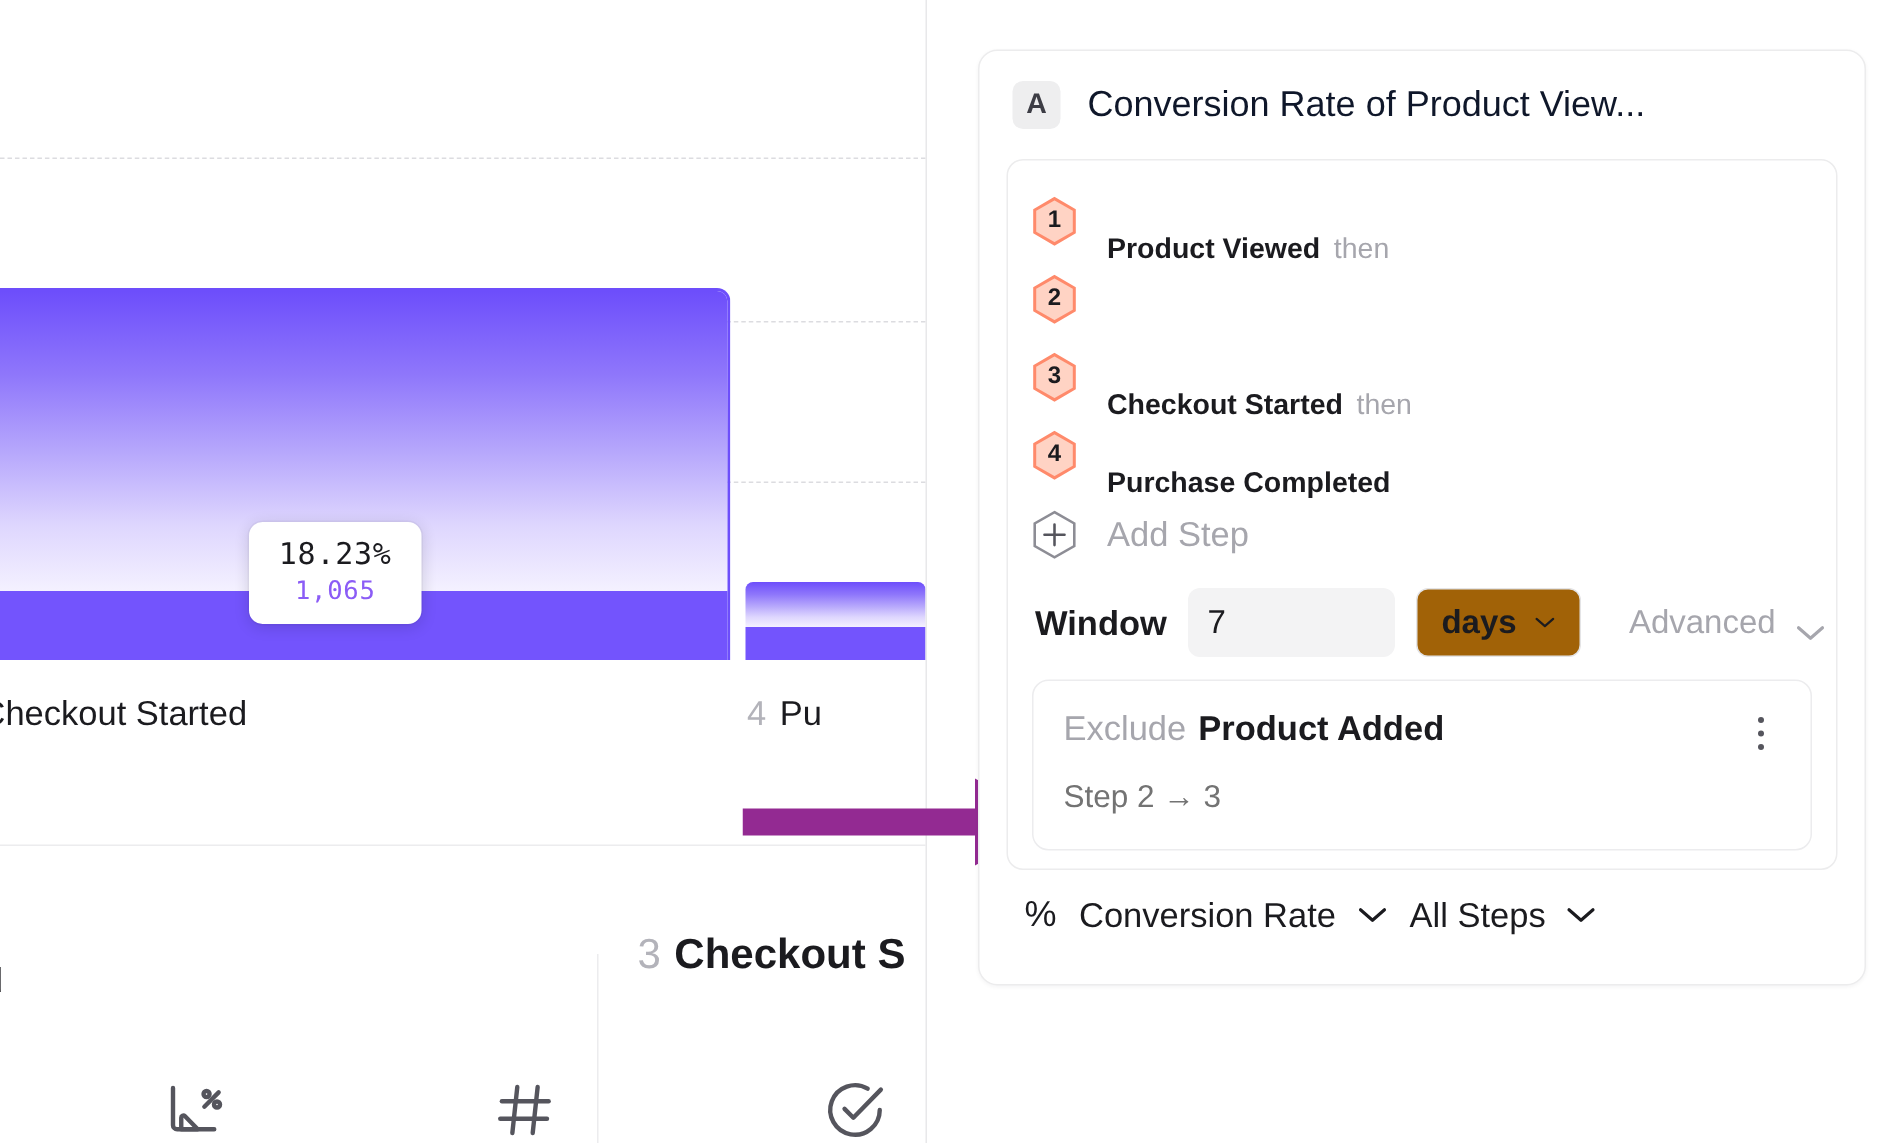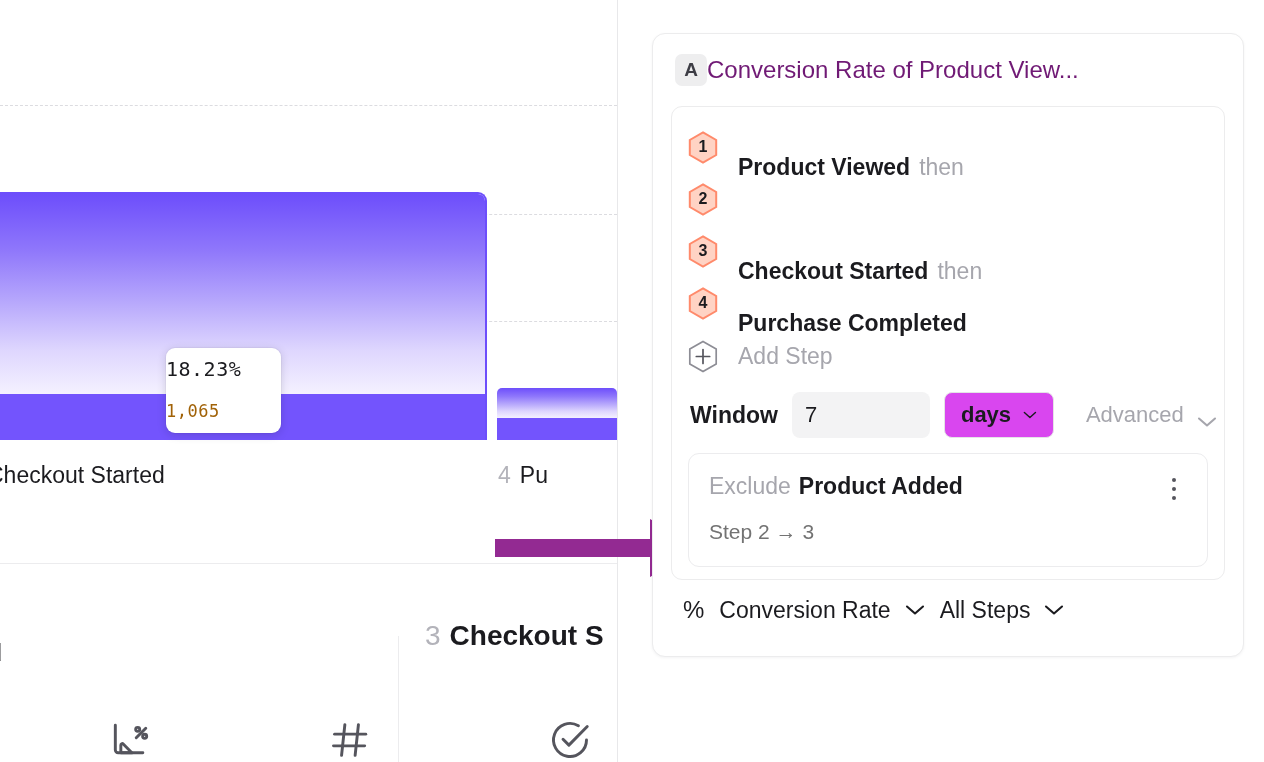--- a/index.html
+++ b/index.html
@@ -102,36 +102,36 @@
 
   
   #chart-tooltip {
     position: absolute;
     left: 166px; top: 348px;
     width: 115px;
     padding: 10px 0 12px 0;
     background: #ffffff;
     border-radius: 9px;
     box-shadow: 0 2px 10px rgba(20,20,40,.16), 0 0 0 1px rgba(0,0,0,.03);
-    text-align: left;
+    text-align: center;
     font-family: "DejaVu Sans Mono", "Liberation Mono", monospace;
   }
   #chart-tooltip .tt-pct {
     display: block;
     font-size: 20px;
     color: #1b1b1f;
     letter-spacing: .5px;
     line-height: 1.15;
   }
   #chart-tooltip .tt-count {
     display: block;
     font-size: 17px;
-    color: #a16207;
+    color: #8b5cf6;
     letter-spacing: .5px;
-    margin-top: 20px;
+    margin-top: 3px;
   }
 
   
   .axis-label {
     position: absolute;
     font-size: 23px;
     color: #1b1b1f;
     white-space: nowrap;
   }
   .axis-label .idx {
@@ -215,22 +215,23 @@
     background: #eeeeef;
     color: #3d3d45;
     font-size: 19px;
     font-weight: 700;
     display: flex;
     align-items: center;
     justify-content: center;
     flex: none;
   }
   #query-title {
+    margin-left: 18px;
     font-size: 24px;
-    color: #701a75;
+    color: #0f172a;
     white-space: nowrap;
     overflow: hidden;
   }
 
   
   #steps-card {
     border: 1px solid #ececed;
     border-radius: 11px;
     padding: 14px 16px 12px 16px;
   }
@@ -250,21 +251,21 @@
   .hexagon svg { position: absolute; left: 0; top: 0; }
   .hexagon .hex-num {
     position: relative;
     font-size: 16px;
     font-weight: 700;
     color: #1b1b1f;
     line-height: 1;
   }
   .step-text {
     margin-left: 20px;
-    font-size: 23px;
+    font-size: 19px;
     font-weight: 700;
     color: #1b1b1f;
     white-space: nowrap;
     margin-top: 40px;
   }
   .step-then {
     font-weight: 400;
     color: #a6a6ad;
     margin-left: 9px;
   }
@@ -311,21 +312,21 @@
     height: 46px;
     min-width: 110px;
     border: 1px solid #e4e4e6;
     border-radius: 8px;
     display: flex;
     align-items: center;
     justify-content: center;
     gap: 12px;
     padding: 0 16px;
     box-sizing: border-box;
-    background: #d946ef;
+    background: #a16207;
   }
   #window-unit .unit-text {
     font-size: 22px;
     font-weight: 700;
     color: #1b1b1f;
   }
   #advanced-toggle {
     margin-left: 32px;
     display: flex;
     align-items: flex-end;
@@ -339,21 +340,21 @@
   
   #exclude-card {
     margin-top: 6px;
     border: 1px solid #ececee;
     border-radius: 11px;
     padding: 18px 20px 22px 20px;
     position: relative;
   }
   #exclude-head {
     display: flex;
-    align-items: center;
+    align-items: flex-start;
   }
   #exclude-title {
     font-size: 23px;
     color: #1b1b1f;
     white-space: nowrap;
     flex: 1;
   }
   #exclude-title .ex-word {
     color: #a6a6ad;
     font-weight: 400;

